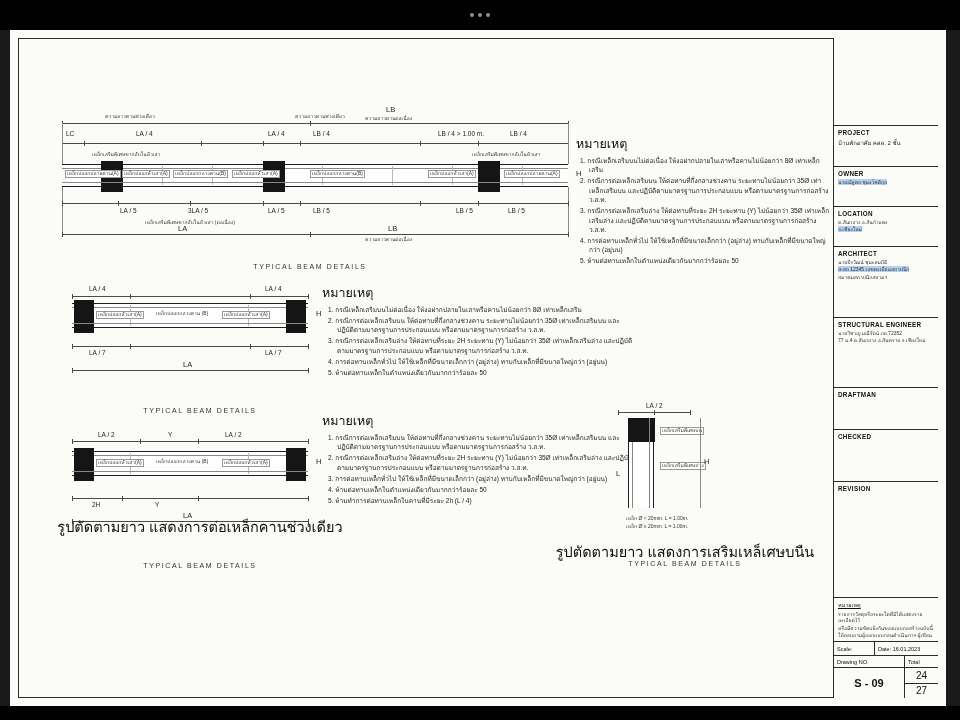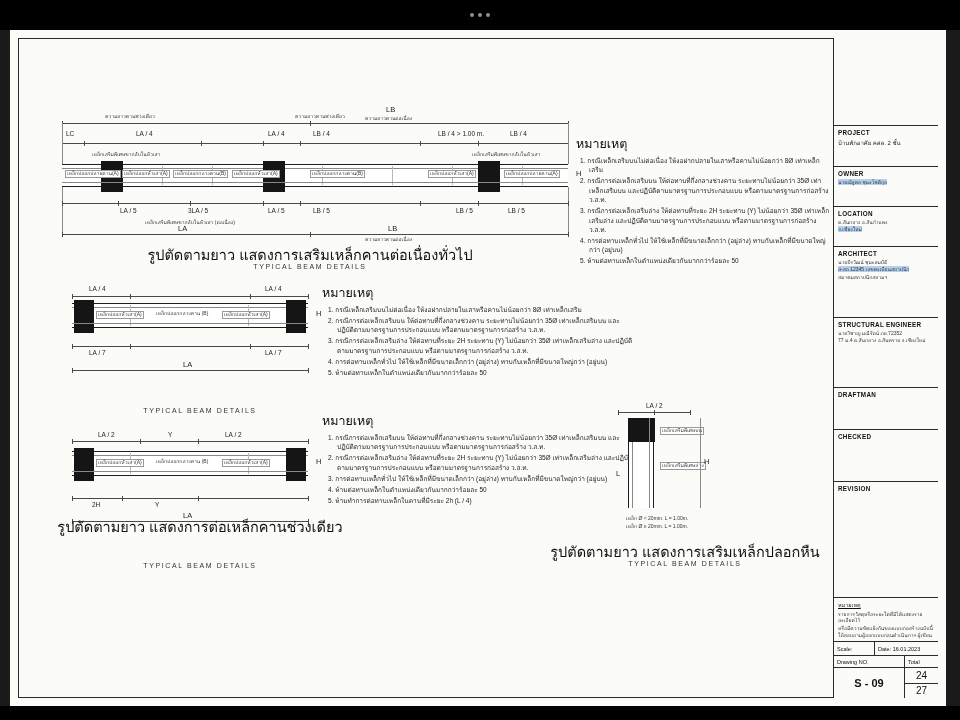--- a/index.html
+++ b/index.html
@@ -140,21 +140,20 @@
     <span class="abs t5 nw" style="left:135px;top:190px">เหล็กเสริมพิเศษขากลับในหัวเสา (ต่อเนื่อง)</span>
 
     <span class="abs t7 nw" style="left:168px;top:195px">LA</span>
     <span class="abs t7 nw" style="left:378px;top:195px">LB</span>
     <div class="abs dline" style="left:52px;top:204px;width:506px"></div>
     <div class="abs tick" style="left:52px;top:204px"></div>
     <div class="abs tick" style="left:300px;top:204px"></div>
     <div class="abs tick" style="left:558px;top:204px"></div>
     <span class="abs t5 nw" style="left:355px;top:207px">ความยาวคานต่อเนื่อง</span>
 
-    <div class="abs title-th" style="left:80px;top:213px;width:440px">รูปตัดตามยาว  แสดงการเสริมเหล็กคานต่อเนื่องทั่วไป</div>
     <div class="abs subtitle" style="left:80px;top:233px;width:440px">TYPICAL BEAM DETAILS</div>
 
     <div class="abs notes-h" style="left:566px;top:104px">หมายเหตุ</div>
     <div class="abs" style="left:570px;top:126px;width:252px">
       <div class="note-item">1. กรณีเหล็กเสริมบนไม่ต่อเนื่อง ให้งอฝากปลายในเสาหรือคานไม่น้อยกว่า 8Ø เท่าเหล็กเสริม</div>
       <div class="note-item">2. กรณีการต่อเหล็กเสริมบน ให้ต่อทาบที่กึ่งกลางช่วงคาน ระยะทาบไม่น้อยกว่า 35Ø เท่าเหล็กเสริมบน และปฏิบัติตามมาตรฐานการประกอบแบบ หรือตามมาตรฐานการก่อสร้าง ว.ส.ท.</div>
       <div class="note-item">3. กรณีการต่อเหล็กเสริมล่าง ให้ต่อทาบที่ระยะ 2H ระยะทาบ (Y) ไม่น้อยกว่า 35Ø เท่าเหล็กเสริมล่าง และปฏิบัติตามมาตรฐานการประกอบแบบ หรือตามมาตรฐานการก่อสร้าง ว.ส.ท.</div>
       <div class="note-item">4. การต่อทาบเหล็กทั่วไป ให้ใช้เหล็กที่มีขนาดเล็กกว่า (อยู่ล่าง) ทาบกับเหล็กที่มีขนาดใหญ่กว่า (อยู่บน)</div>
       <div class="note-item">5. ห้ามต่อทาบเหล็กในตำแหน่งเดียวกันมากกว่าร้อยละ 50</div>
     </div>
@@ -259,21 +258,21 @@
     <span class="abs t5 nw lblbox" style="left:650px;top:397px">เหล็กเสริมพิเศษบน</span>
     <span class="abs t5 nw lblbox" style="left:650px;top:432px">เหล็กเสริมพิเศษล่าง</span>
 
     <div class="abs vguide" style="left:690px;top:388px;height:90px"></div>
     <span class="abs t7 nw" style="left:694px;top:428px">H</span>
     <span class="abs t7 nw" style="left:606px;top:440px">L</span>
 
     <span class="abs t5 nw" style="left:616px;top:486px">เหล็ก Ø &lt; 20mm. L = 1.00m.</span>
     <span class="abs t5 nw" style="left:616px;top:494px">เหล็ก Ø ≥ 20mm. L = 1.00m.</span>
 
-    <div class="abs title-th" style="left:540px;top:510px;width:270px">รูปตัดตามยาว  แสดงการเสริมเหล็กปลอกหืน</div>
+    <div class="abs title-th" style="left:540px;top:510px;width:270px">รูปตัดตามยาว  แสดงการเสริมเหล็เศษบนืน</div>
     <div class="abs subtitle" style="left:540px;top:530px;width:270px">TYPICAL BEAM DETAILS</div>
 
     <div class="tb">
       <div class="tb-sec" style="height:88px"></div>
 
       <div class="tb-sec" style="height:41px">
         <div class="tb-label">PROJECT</div>
         <div class="tb-val">บ้านพักอาศัย คสล. 2 ชั้น</div>
       </div>
 

